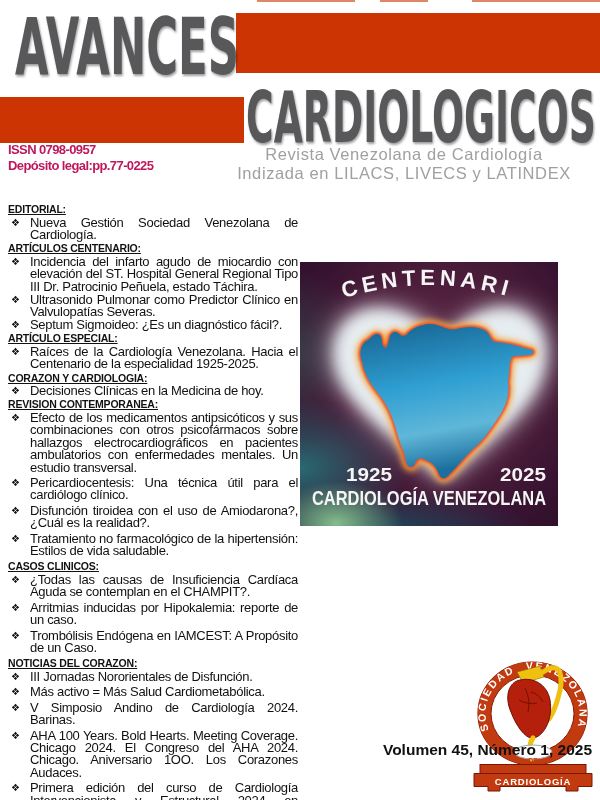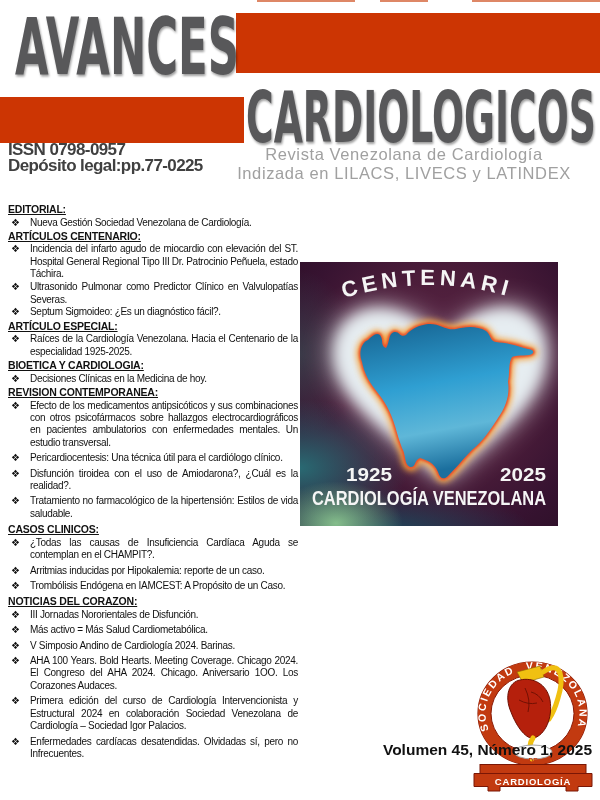--- a/index.html
+++ b/index.html
@@ -19,38 +19,38 @@
   .title-svg{position:absolute;overflow:visible;}
   .title-svg text{
     font-family:"DejaVu Sans","Liberation Sans",sans-serif;
     font-weight:bold;fill:#58585a;
     filter:drop-shadow(1.5px 2px 1px rgba(0,0,0,0.38));
   }
   #title1{left:15px;top:6px;width:226px;height:80px;}
   #title2{left:244px;top:82px;width:356px;height:70px;}
   .issn-block{
     position:absolute;left:8px;top:142px;width:230px;
-    font-size:17px;letter-spacing:-0.6px;color:#404040;line-height:16px;font-weight:bold;
+    font-size:13px;letter-spacing:-0.6px;color:#be185d;line-height:16px;font-weight:bold;
   }
   .subtitle-block{
     position:absolute;left:224px;top:145px;width:360px;text-align:center;
     color:#a0a0a0;font-size:16.5px;letter-spacing:0.6px;line-height:19px;
   }
 
   
   .toc{position:absolute;left:8px;top:202px;width:290px;color:#111;}
   .toc-heading{
     font-size:10.5px;font-weight:bold;text-decoration:underline;
     line-height:12.5px;margin:1px 0 1px 0;letter-spacing:-0.2px;
   }
   .toc-item{display:flex;align-items:flex-start;margin:0 0 0.5px 0;}
   .spaced .toc-item{margin-bottom:3px;}
   .bullet{width:22px;flex:0 0 22px;font-size:10px;line-height:12.4px;padding-left:3px;box-sizing:border-box;}
   .item-text{
-    flex:1;font-size:10px;line-height:12.4px;letter-spacing:-0.3px;
+    flex:1;font-size:13px;line-height:12.4px;letter-spacing:-0.3px;
     text-align:justify;text-justify:inter-word;
   }
 
   
   .poster{
     position:absolute;left:300px;top:262px;width:258px;height:264px;
     background:
       radial-gradient(95px 60px at 14% 99%, rgba(138,196,142,0.95), rgba(138,196,142,0) 70%),
       radial-gradient(150px 95px at 0% 78%, rgba(40,115,122,0.9), rgba(40,115,122,0) 72%),
       radial-gradient(200px 55px at 30% 102%, rgba(26,82,100,0.85), rgba(26,82,100,0) 78%),
@@ -119,21 +119,21 @@
     <span class="bullet">❖</span>
     <span class="item-text">Septum Sigmoideo: ¿Es un diagnóstico fácil?.</span>
   </div>
 
   <div class="toc-heading">ARTÍCULO ESPECIAL:</div>
   <div class="toc-item">
     <span class="bullet">❖</span>
     <span class="item-text">Raíces de la Cardiología Venezolana.  Hacia el Centenario de la especialidad 1925-2025.</span>
   </div>
 
-  <div class="toc-heading">BIOETICA Y CARDIOLOGIA:</div>
+  <div class="toc-heading">CORAZON Y CARDIOLOGIA:</div>
   <div class="toc-item">
     <span class="bullet">❖</span>
     <span class="item-text">Decisiones Clínicas en la Medicina de hoy.</span>
   </div>
 
   <div class="spaced">
     <div class="toc-heading">REVISION CONTEMPORANEA:</div>
     <div class="toc-item">
       <span class="bullet">❖</span>
       <span class="item-text">Efecto de los medicamentos antipsicóticos y sus combinaciones con otros psicofármacos sobre hallazgos electrocardiográficos en pacientes ambulatorios con enfermedades mentales. Un estudio transversal.</span>

